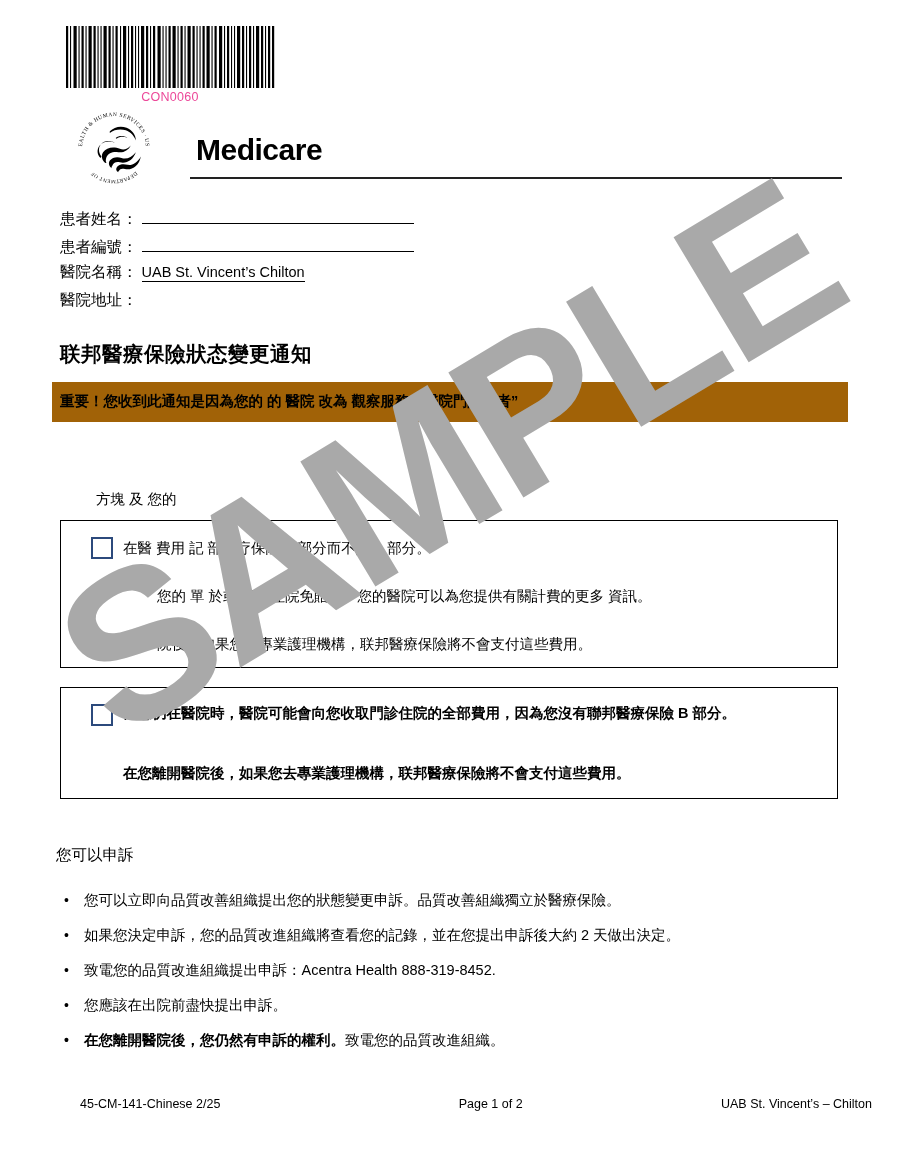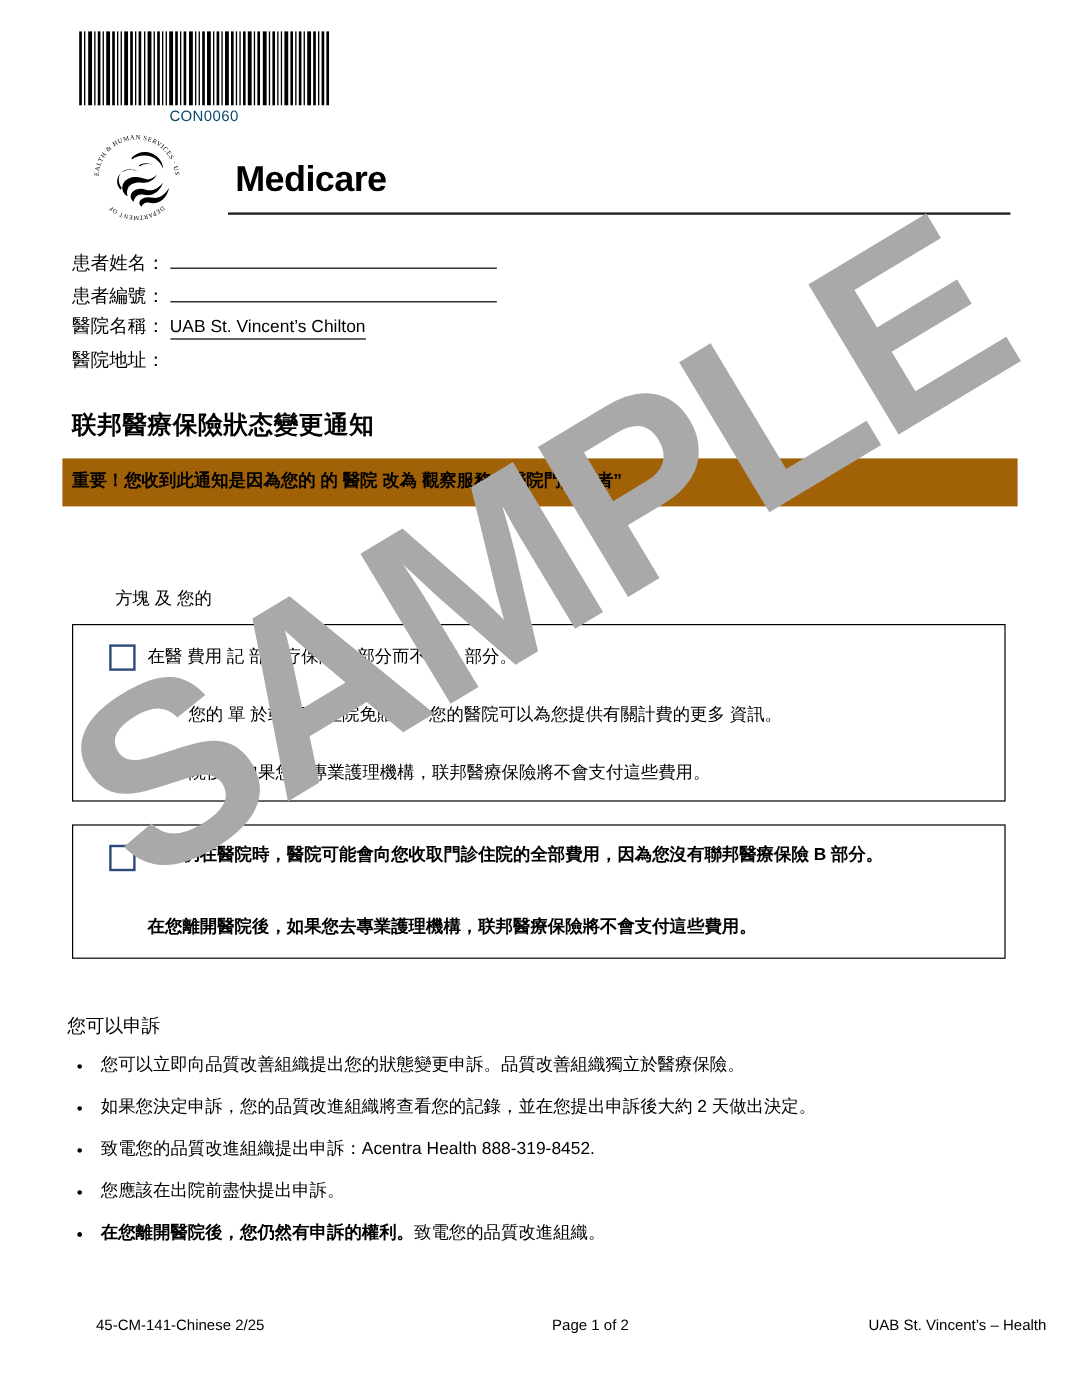--- a/index.html
+++ b/index.html
@@ -36,21 +36,21 @@
     height: 62px;
     width: 212px;
     display: block;
   }
   .barcode-label {
     text-align: center;
     font-size: 12.5px;
     letter-spacing: 0.3px;
     margin-top: 2px;
     font-family: "Liberation Sans", sans-serif;
-    color: #0c4a6e;
+    color: #ec4899;
   }
 
   
   .hhs-seal {
     position: absolute;
     left: 72px;
     top: 106px;
     width: 84px;
     height: 84px;
   }
@@ -220,21 +220,21 @@
 
   
   .appeal {
     position: absolute;
     left: 56px;
     top: 845px;
     width: 790px;
   }
   .appeal-heading {
     font-size: 15.5px;
-    margin-bottom: 8px;
+    margin-bottom: 20px;
     font-family: Liberation Sans, sans-serif;
   }
   .appeal ul {
     margin: 0;
     padding-left: 28px;
     list-style: none;
   }
   .appeal li {
     position: relative;
     font-size: 14.5px;
@@ -443,21 +443,21 @@
       </li>
       <li class="bold">
         <span>在您離開醫院後，您仍然有申訴的權利。</span><span class="tail-normal">致電您的品質改進組織。</span>
       </li>
     </ul>
   </div>
 
   <div class="footer">
     <span class="footer-left">45-CM-141-Chinese  2/25</span>
     <span class="footer-center">Page 1 of 2</span>
-    <span class="footer-right">UAB St. Vincent’s – Health</span>
+    <span class="footer-right">UAB St. Vincent’s – Chilton</span>
   </div>
 
   <svg class="watermark" viewBox="0 0 900 1165">
     <g transform="rotate(-31 450 460)">
       <text class="watermark-text" x="450" y="530" text-anchor="middle" style="fill: rgb(169, 169, 169);">SAMPLE</text>
     </g>
   </svg>
 
 </div>
 

